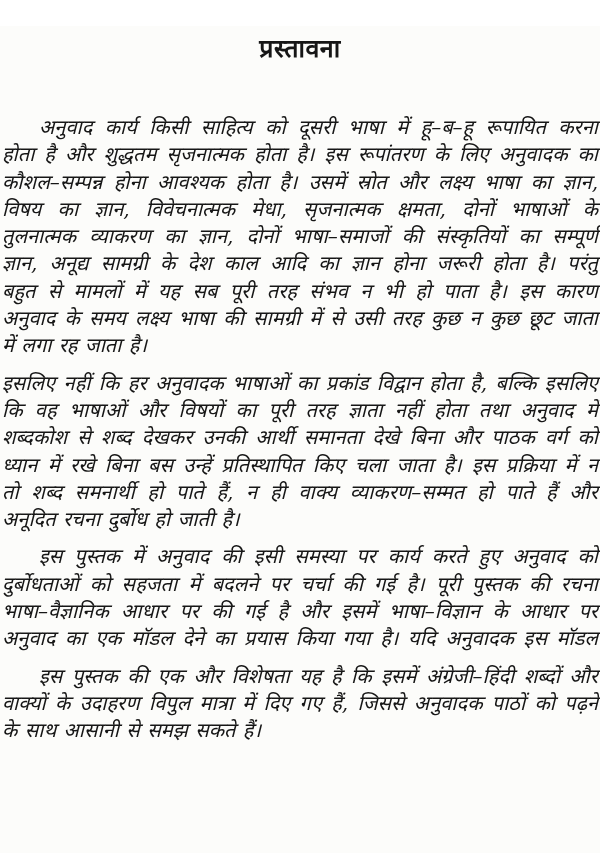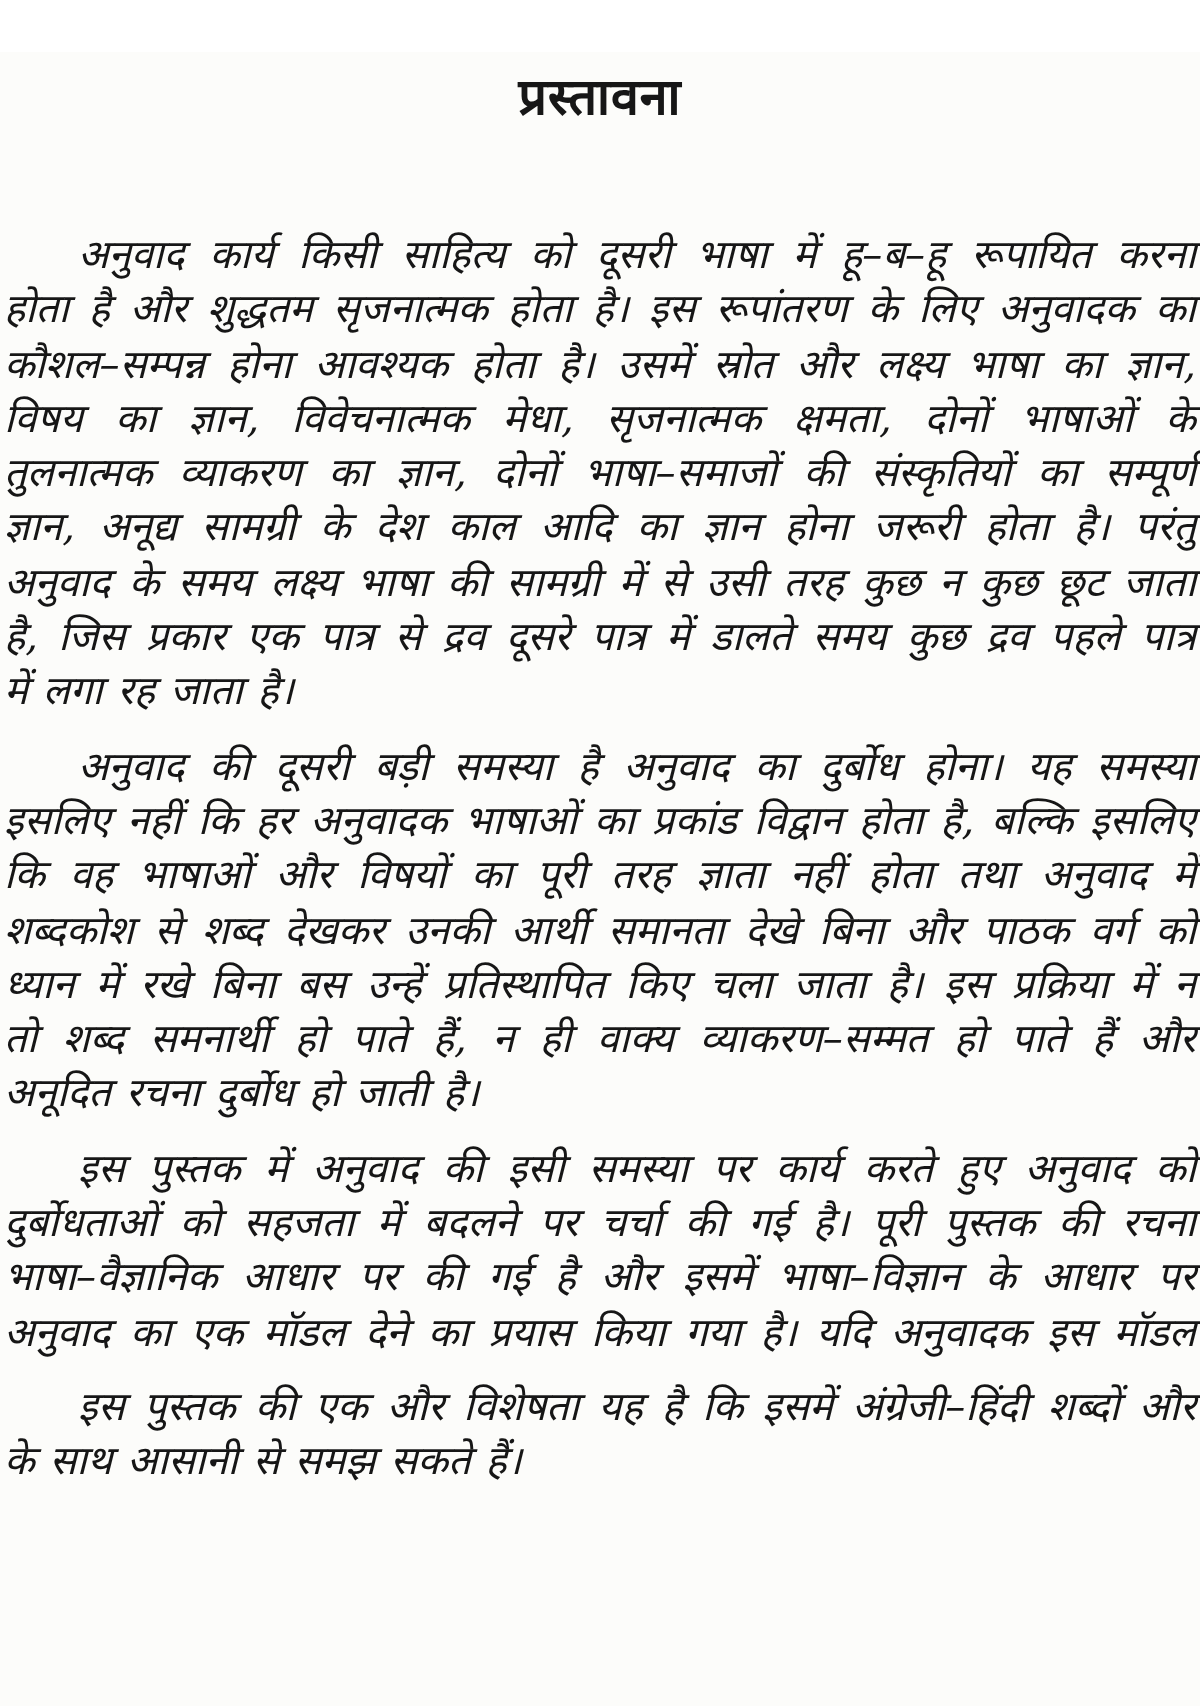--- a/index.html
+++ b/index.html
@@ -53,37 +53,37 @@
 <div class="page">
   <h1 class="title">प्रस्तावना</h1>
   <div class="body-block">
       <div class="para">
         <div class="line first">अनुवाद कार्य किसी साहित्य को दूसरी भाषा में हू–ब–हू रूपायित करना</div>
         <div class="line">होता है और शुद्धतम सृजनात्मक होता है। इस रूपांतरण के लिए अनुवादक का</div>
         <div class="line">कौशल–सम्पन्न होना आवश्यक होता है। उसमें स्रोत और लक्ष्य भाषा का ज्ञान,</div>
         <div class="line">विषय का ज्ञान, विवेचनात्मक मेधा, सृजनात्मक क्षमता, दोनों भाषाओं के</div>
         <div class="line">तुलनात्मक व्याकरण का ज्ञान, दोनों भाषा–समाजों की संस्कृतियों का सम्पूर्ण</div>
         <div class="line">ज्ञान, अनूद्य सामग्री के देश काल आदि का ज्ञान होना जरूरी होता है। परंतु</div>
+        <div class="line">बहुत से मामलों में यह सब पूरी तरह संभव न भी हो पाता है। इस कारण</div>
         <div class="line">अनुवाद के समय लक्ष्य भाषा की सामग्री में से उसी तरह कुछ न कुछ छूट जाता</div>
-        <div class="line">है, जिस प्रकार एक पात्र से द्रव दूसरे पात्र में डालते समय कुछ द्रव पहले पात्र</div>
         <div class="line last">में लगा रह जाता है।</div>
       </div>
       <div class="para">
-        <div class="line first">अनुवाद की दूसरी बड़ी समस्या है अनुवाद का दुर्बोध होना। यह समस्या</div>
         <div class="line">इसलिए नहीं कि हर अनुवादक भाषाओं का प्रकांड विद्वान होता है, बल्कि इसलिए</div>
         <div class="line">कि वह भाषाओं और विषयों का पूरी तरह ज्ञाता नहीं होता तथा अनुवाद में</div>
         <div class="line">शब्दकोश से शब्द देखकर उनकी आर्थी समानता देखे बिना और पाठक वर्ग को</div>
         <div class="line">ध्यान में रखे बिना बस उन्हें प्रतिस्थापित किए चला जाता है। इस प्रक्रिया में न</div>
         <div class="line">तो शब्द समनार्थी हो पाते हैं, न ही वाक्य व्याकरण–सम्मत हो पाते हैं और</div>
         <div class="line last">अनूदित रचना दुर्बोध हो जाती है।</div>
       </div>
       <div class="para">
         <div class="line first">इस पुस्तक में अनुवाद की इसी समस्या पर कार्य करते हुए अनुवाद को</div>
         <div class="line">दुर्बोधताओं को सहजता में बदलने पर चर्चा की गई है। पूरी पुस्तक की रचना</div>
         <div class="line">भाषा–वैज्ञानिक आधार पर की गई है और इसमें भाषा–विज्ञान के आधार पर</div>
         <div class="line">अनुवाद का एक मॉडल देने का प्रयास किया गया है। यदि अनुवादक इस मॉडल</div>
       </div>
       <div class="para">
         <div class="line first">इस पुस्तक की एक और विशेषता यह है कि इसमें अंग्रेजी–हिंदी शब्दों और</div>
+        <div class="line">वाक्यों के उदाहरण विपुल मात्रा में दिए गए हैं, जिससे अनुवादक पाठों को पढ़ने</div>
         <div class="line last">के साथ आसानी से समझ सकते हैं।</div>
       </div>
     </div>
 </div>
 
 </body></html>

